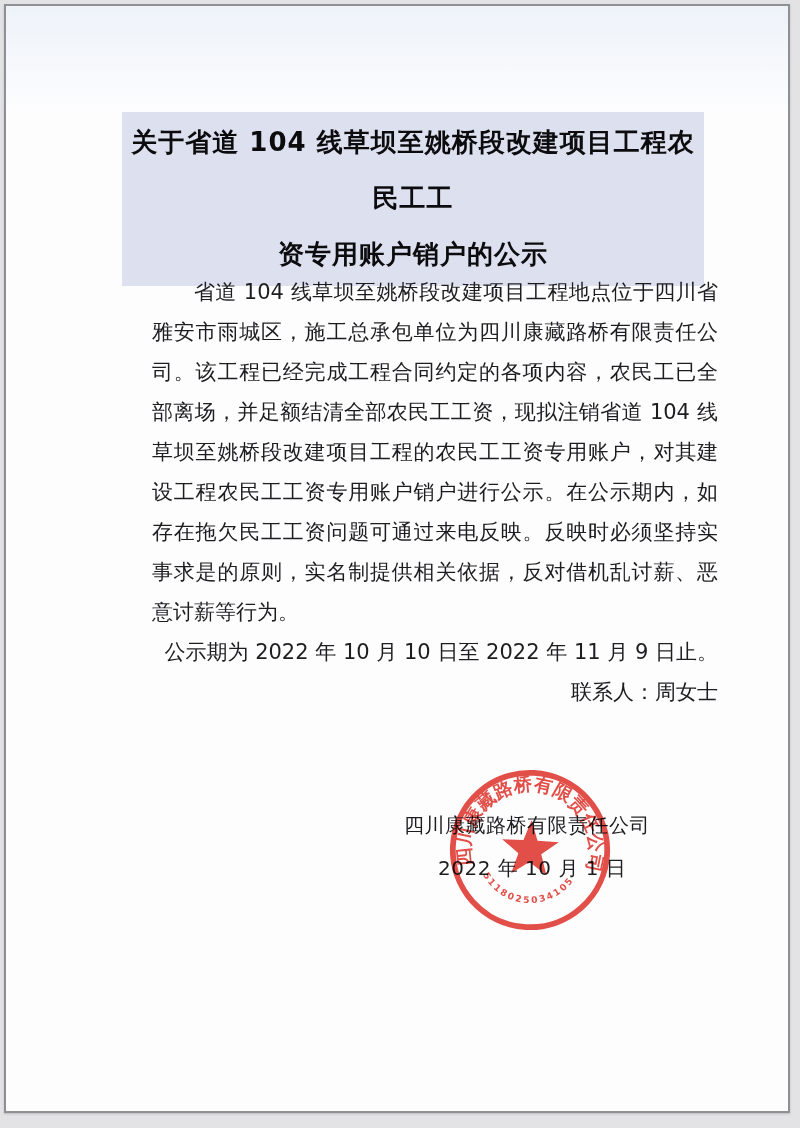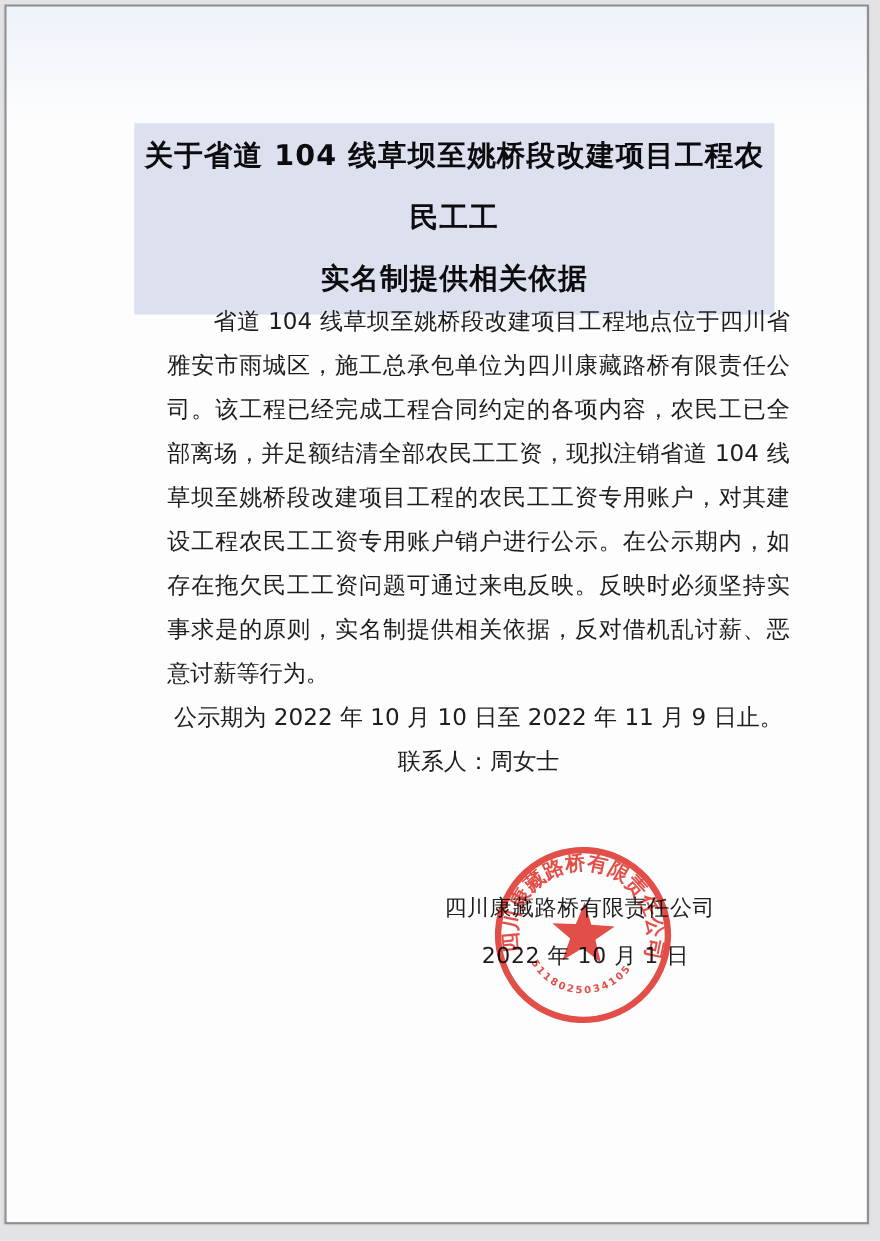--- a/index.html
+++ b/index.html
@@ -66,21 +66,21 @@
     line-height: 40px;
     text-align: justify;
   }
   .body-paragraph {
     margin: 0;
     text-indent: 2em;
   }
   .plain-line {
     margin: 0;
     text-indent: 0;
-    text-align: center;
+    text-align: right;
   }
   .signature-company {
     position: absolute;
     left: 398px;
     top: 806px;
     font-size: 20px;
     color: #1d1d20;
     letter-spacing: 0.5px;
     white-space: nowrap;
   }
@@ -110,21 +110,21 @@
   }
 </style>
 </head>
 <body>
 
 <div class="scan-canvas">
   <div class="paper">
 
     <div class="title-block">
       <div class="title-line">关于省道 104 线草坝至姚桥段改建项目工程农民工工</div>
-      <div class="title-line">实名制提供相关依据</div>
+      <div class="title-line">资专用账户销户的公示</div>
     </div>
 
     <div class="body-block">
       <p class="body-paragraph">省道 104 线草坝至姚桥段改建项目工程地点位于四川省雅安市雨城区，施工总承包单位为四川康藏路桥有限责任公司。该工程已经完成工程合同约定的各项内容，农民工已全部离场，并足额结清全部农民工工资，现拟注销省道 104 线草坝至姚桥段改建项目工程的农民工工资专用账户，对其建设工程农民工工资专用账户销户进行公示。在公示期内，如存在拖欠民工工资问题可通过来电反映。反映时必须坚持实事求是的原则，实名制提供相关依据，反对借机乱讨薪、恶意讨薪等行为。</p>
       <p class="plain-line">公示期为 2022 年 10 月 10 日至 2022 年 11 月 9 日止。</p>
       <p class="plain-line">联系人：周女士</p>
     </div>
 
     <div class="signature-company">四川康藏路桥有限责任公司</div>
     <div class="signature-date">2022 年 10 月 1 日</div>

